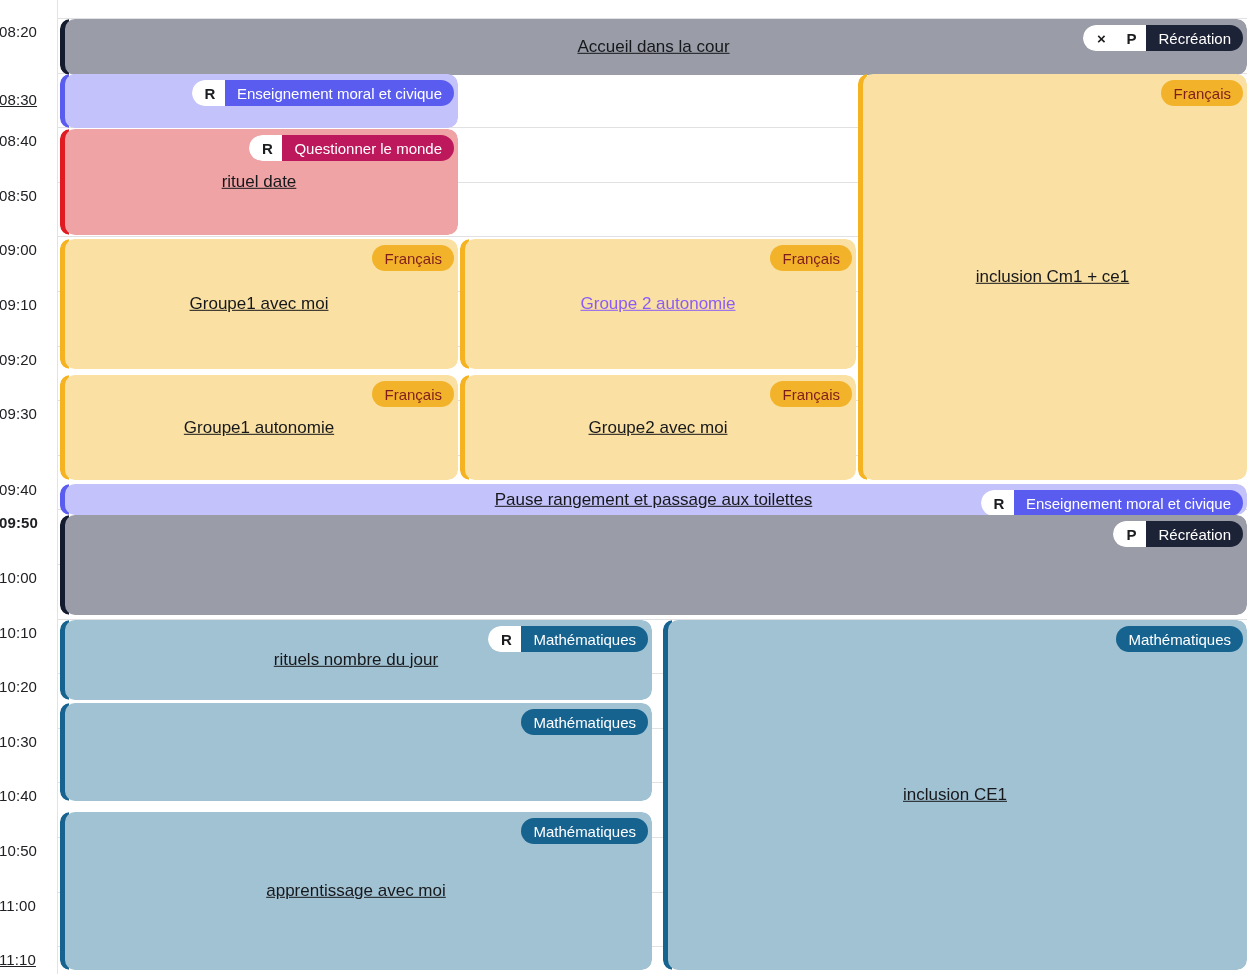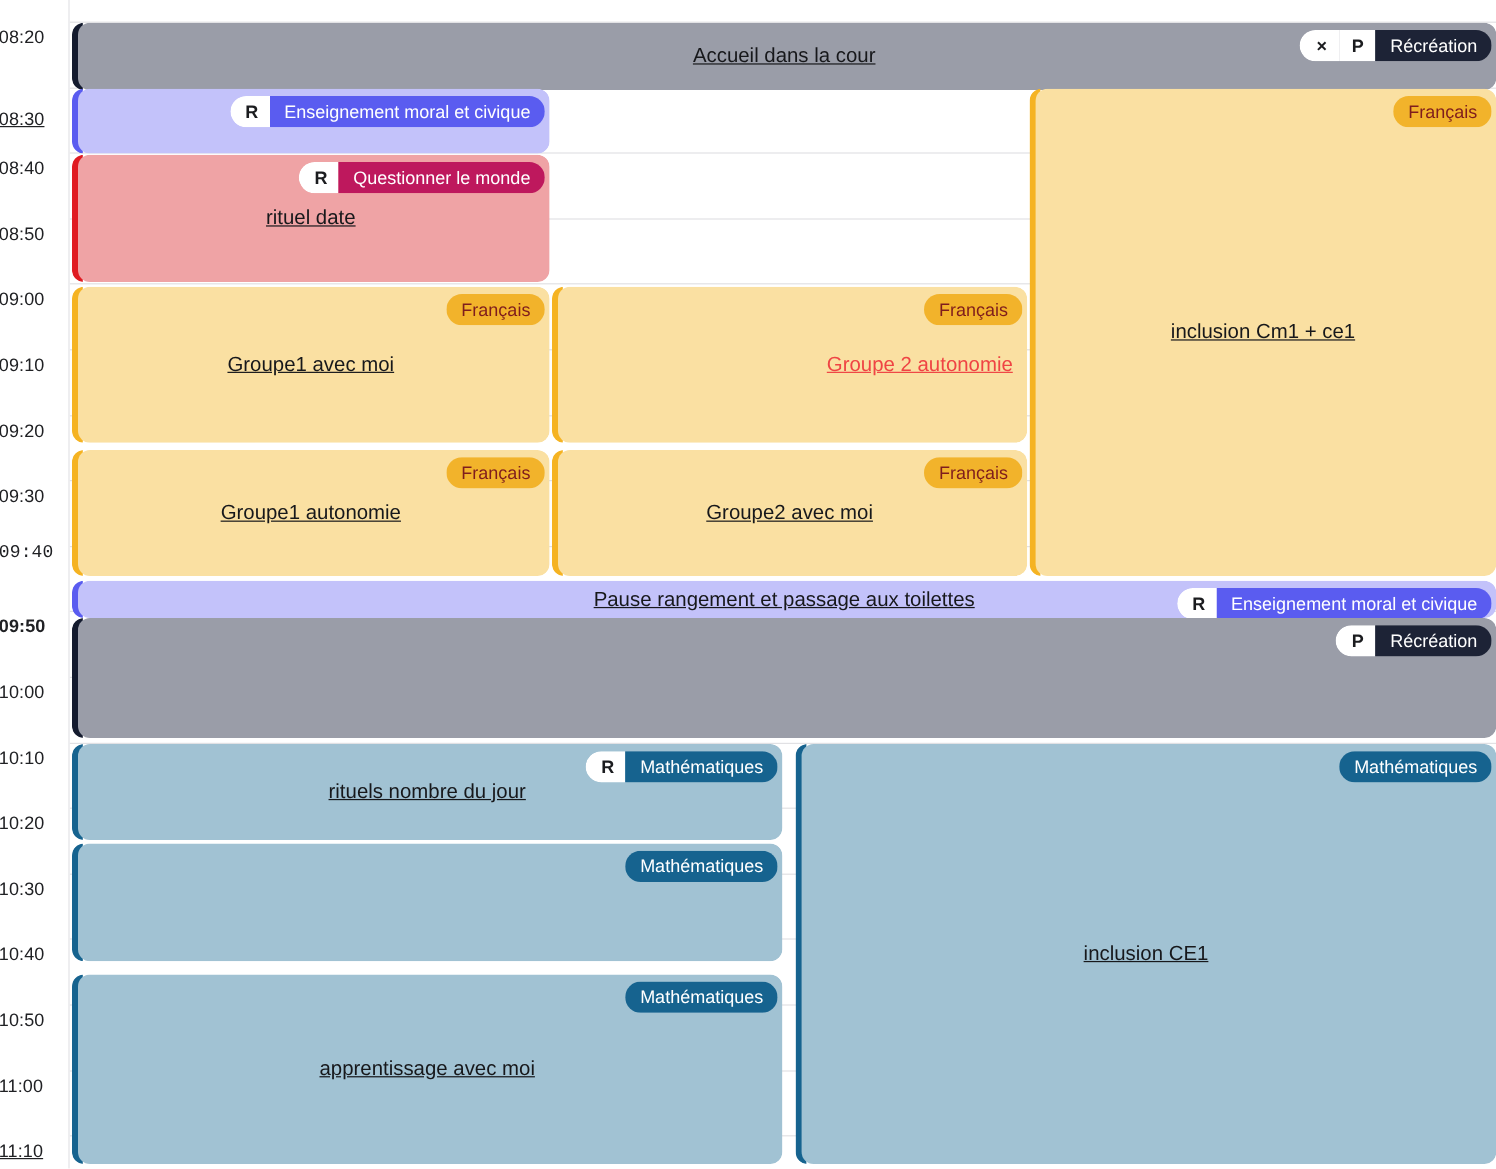--- a/index.html
+++ b/index.html
@@ -207,21 +207,21 @@
         <div class="accent" style="background: rgb(245, 179, 34);"></div>
         <div class="body" style="background: rgb(250, 224, 162);"></div>
         <div class="title" style="color: rgb(23, 24, 27);">Groupe1 avec moi</div>
         <div class="badge">
           <span class="chip dark-label" style="background: rgb(242, 179, 43);">Français</span>
         </div>
       </div>
       <div class="event centered" style="left: 460px; top: 239px; width: 396px; height: 130px;">
         <div class="accent" style="background: rgb(245, 179, 34);"></div>
         <div class="body" style="background: rgb(250, 224, 162);"></div>
-        <div class="title" style="color: #ef4444; text-align: right;">Groupe 2 autonomie</div>
+        <div class="title" style="color: #8b5cf6;">Groupe 2 autonomie</div>
         <div class="badge">
           <span class="chip dark-label" style="background: rgb(242, 179, 43);">Français</span>
         </div>
       </div>
       <div class="event centered" style="left: 60px; top: 375px; width: 398px; height: 105px;">
         <div class="accent" style="background: rgb(245, 179, 34);"></div>
         <div class="body" style="background: rgb(250, 224, 162);"></div>
         <div class="title" style="color: rgb(23, 24, 27);">Groupe1 autonomie</div>
         <div class="badge">
           <span class="chip dark-label" style="background: rgb(242, 179, 43);">Français</span>
@@ -289,21 +289,21 @@
   <div class="gutter">
     <div id="time-labels">
         <div class="time-label" style="top: 24px;">08:20</div>
         <div class="time-label" style="top: 92px; text-decoration: underline;">08:30</div>
         <div class="time-label" style="top: 133.2px;">08:40</div>
         <div class="time-label" style="top: 187.8px;">08:50</div>
         <div class="time-label" style="top: 242.4px;">09:00</div>
         <div class="time-label" style="top: 297px;">09:10</div>
         <div class="time-label" style="top: 351.6px;">09:20</div>
         <div class="time-label" style="top: 406.2px;">09:30</div>
-        <div class="time-label" style="top: 453px; font-family: Liberation Mono, monospace;">09:40</div>
+        <div class="time-label" style="top: 482px;">09:40</div>
         <div class="time-label" style="top: 515.4px; font-weight: bold;">09:50</div>
         <div class="time-label" style="top: 570px;">10:00</div>
         <div class="time-label" style="top: 624.6px;">10:10</div>
         <div class="time-label" style="top: 679.2px;">10:20</div>
         <div class="time-label" style="top: 733.8px;">10:30</div>
         <div class="time-label" style="top: 788.4px; padding-left: 27px;">10:40</div>
         <div class="time-label" style="top: 843px;">10:50</div>
         <div class="time-label" style="top: 897.6px;">11:00</div>
         <div class="time-label" style="top: 952.2px; text-decoration: underline;">11:10</div>
       </div>

